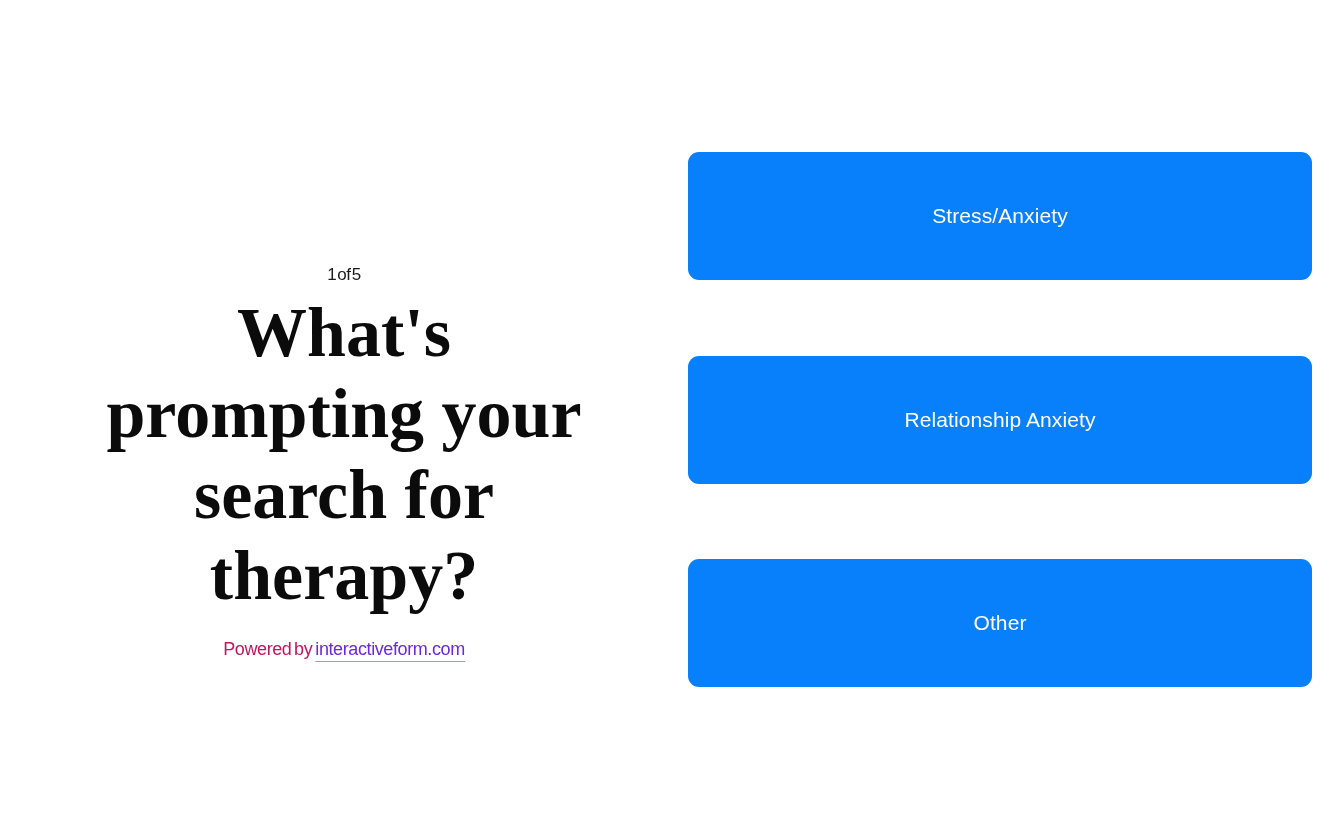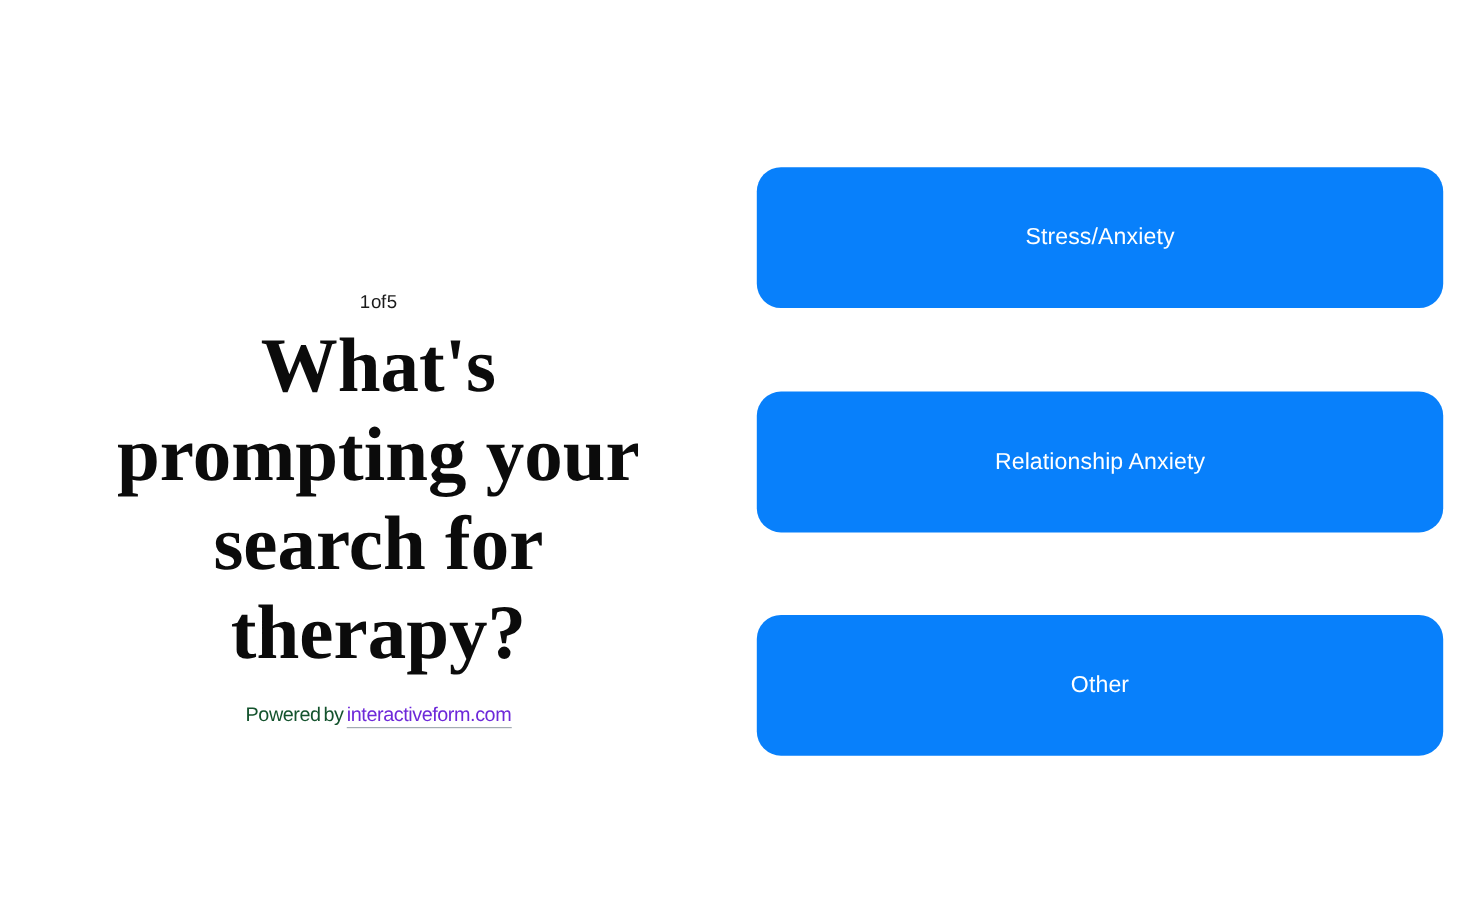--- a/index.html
+++ b/index.html
@@ -77,21 +77,21 @@
     white-space: nowrap;
     font-family: "Liberation Sans", sans-serif;
     font-size: 18px;
     line-height: 24px;
     color: #9b9b9b;
     letter-spacing: -0.4px;
     word-spacing: -2px;
   }
 
   .powered-by .pb-label {
-    color: #14532d;
+    color: #be185d;
   }
 
   .powered-by .pb-link {
     color: #6d28d9;
     text-decoration: none;
     border-bottom: 1.6px solid #9aa3ab;
     padding-bottom: 2px;
     margin-left: 3px;
     margin-top: 28px;
   }
@@ -107,21 +107,21 @@
     flex-direction: column;
     justify-content: space-between;
   }
 
   .option-button {
     width: 624px;
     height: 128px;
     box-sizing: border-box;
     background: #0880fb;
     border: none;
-    border-radius: 22px;
+    border-radius: 11px;
     color: #ffffff;
     display: flex;
     align-items: center;
     justify-content: center;
     cursor: pointer;
     padding: 0 24px;
     font-family: "Liberation Sans", sans-serif;
   }
 
   .option-label {

